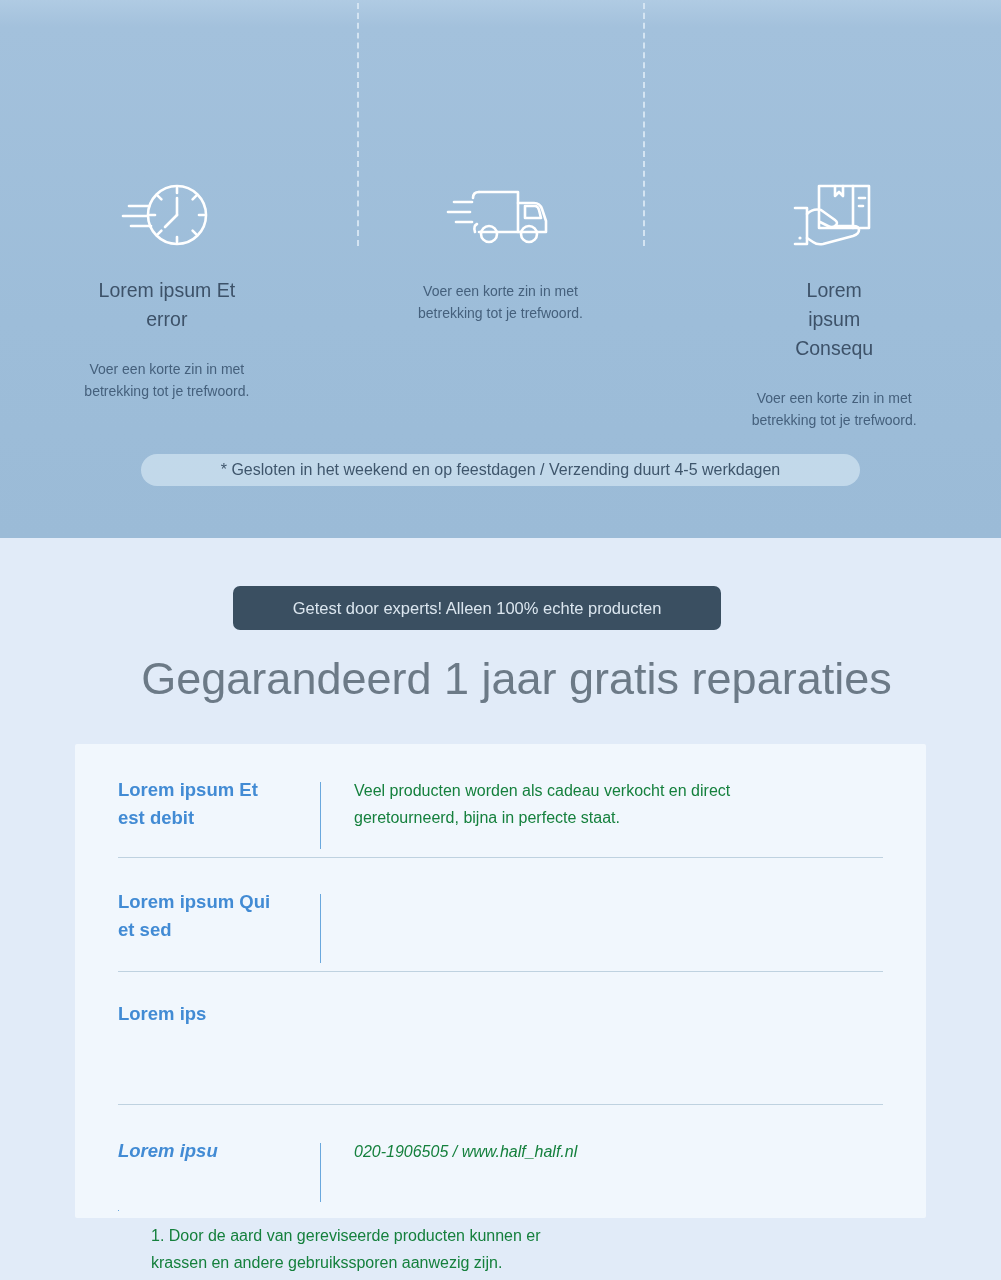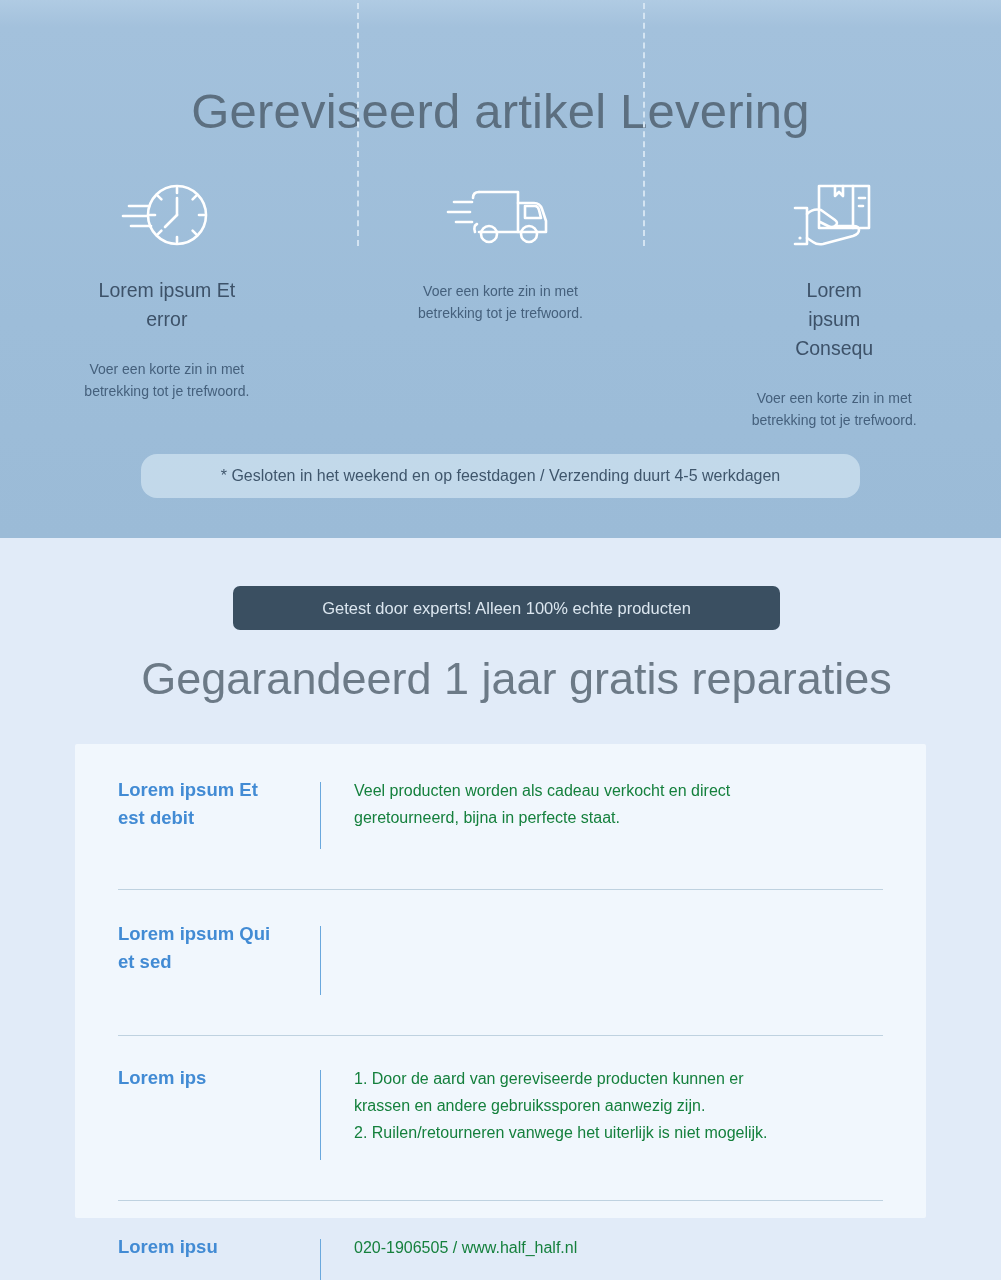--- a/index.html
+++ b/index.html
@@ -86,21 +86,21 @@
     border-left: 2px dashed #d4e4f2;
   }
   .vdash.d1 { left: 357px; }
   .vdash.d2 { left: 643px; }
 
   .notice {
     position: absolute;
     left: 141px;
     top: 454px;
     width: 719px;
-    height: 44px;
+    height: 32px;
     border-radius: 16px;
     background: rgba(226, 240, 250, 0.55);
     display: flex;
     align-items: center;
     justify-content: center;
     font-size: 16px;
     color: #3f566c;
     white-space: nowrap;
   }
 
@@ -110,21 +110,21 @@
     left: 0;
     top: 538px;
     width: 1001px;
     height: 742px;
     background: #e1ebf8;
   }
   .badge {
     position: absolute;
     left: 233px;
     top: 48px;
-    width: 547px;
+    width: 488px;
     height: 44px;
     border-radius: 7px;
     background: #3a4f61;
     display: flex;
     align-items: center;
     justify-content: center;
     font-size: 16.5px;
     color: #dbe6ef;
     white-space: nowrap;
   }
@@ -153,21 +153,21 @@
     position: absolute;
     left: 43px;
     top: 0;
     width: 765px;
   }
   .row {
     display: flex;
     align-items: flex-start;
     box-sizing: border-box;
   }
-  .row + .row { border-top: 1px solid #bfd2e0; margin-top: 32px; }
+  .row + .row { border-top: 1px solid #bfd2e0; }
   .row-label {
     width: 202px;
     flex: 0 0 202px;
     padding-top: 2px;
     font-size: 18.5px;
     font-weight: bold;
     color: #428bd4;
     line-height: 28px;
     white-space: pre-line;
   }
@@ -182,33 +182,32 @@
     flex: 1 1 auto;
     padding-left: 33px;
     padding-top: 3px;
     font-size: 16px;
     color: #15803d;
     line-height: 27px;
     white-space: pre-line;
   }
   .row.r1 { height: 113px; padding: 30px 0 0 0; }
   .row.r2 { height: 114px; padding: 28px 0 0 0; }
-  .row.r3 { height: 133px; padding: 26px 0 0 0; }
-  .row.r4 { height: 106px; padding: 30px 0 0 0; }
+  .row.r3 { height: 133px; padding: 26px 0 0 0; flex-direction: column; }
+  .row.r4 { height: 106px; padding: 30px 0 0 0; font-style: italic; }
 
   svg { display: block; }
 </style>
 </head>
 <body>
 
 <div class="page">
 
   <div class="hero">
 
-    <div class="hero-title">Gereviseerd artikel Levering</div>
 
     <div class="vdash d1"></div>
     <div class="vdash d2"></div>
 
     <div class="features">
 
       <div class="feature">
         <div class="feature-icon">
           <svg width="92" height="70" viewBox="0 0 92 70" fill="none" stroke="#ffffff" stroke-width="2.6" stroke-linecap="round">
             <circle cx="56" cy="33" r="29"></circle>

